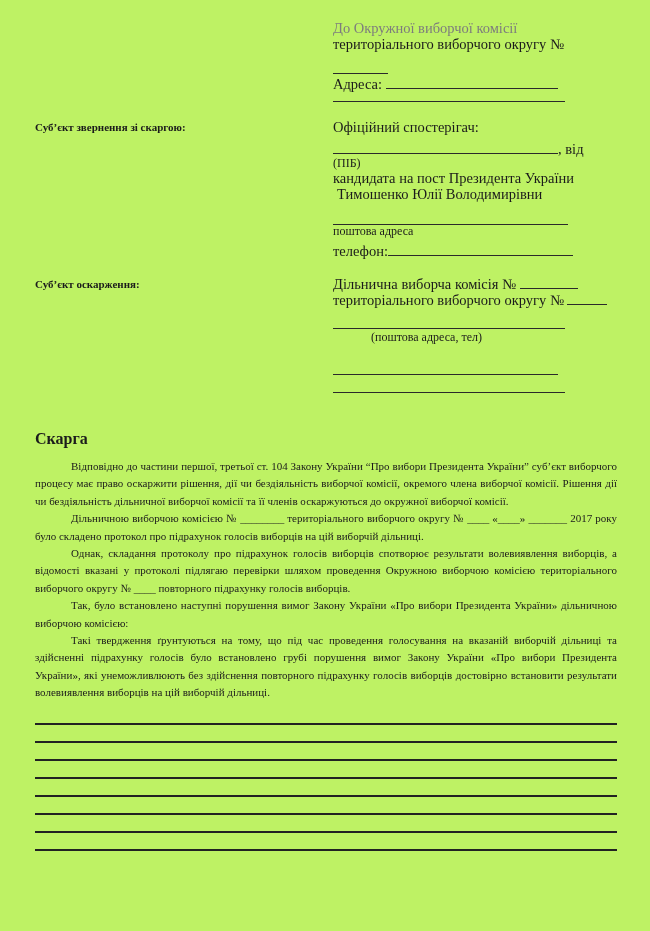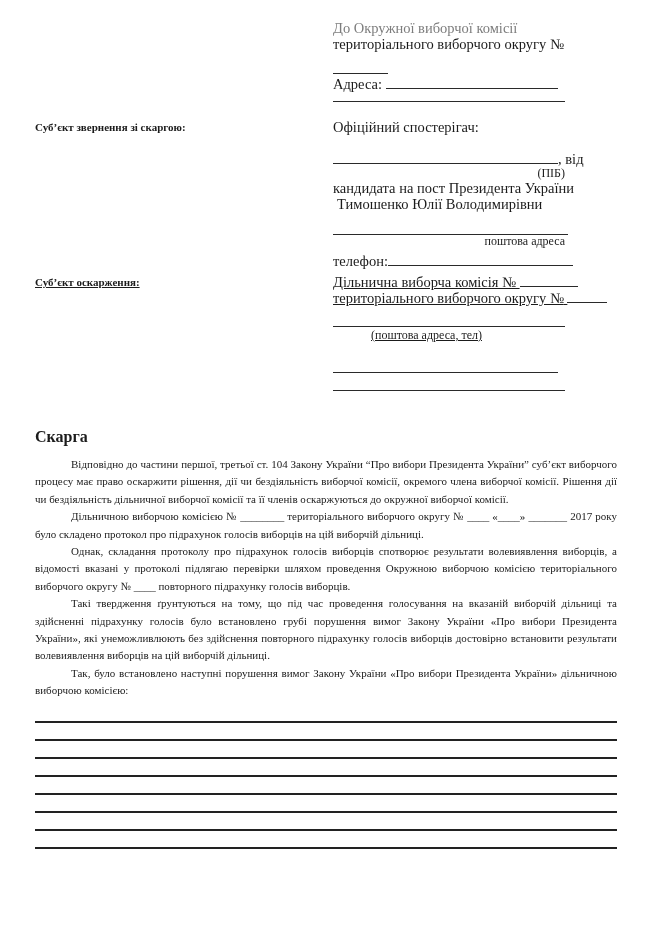--- a/index.html
+++ b/index.html
@@ -1,19 +1,19 @@
 <!DOCTYPE html>
 <html><head>
 <meta charset="utf-8">
 <style>
   html, body { margin: 0; padding: 0; background: #e8e8e8; }
   .page {
     width: 650px; height: 931px;
     margin: 0 auto;
-    background: #ffffff;
+    background: #bef264;
     color: #1b1b1b;
     font-family: "Liberation Serif", serif;
     box-sizing: border-box;
     padding: 14px 33px 0 35px;
     overflow: hidden;
   }
 
   
   .hdr-row { display: grid; grid-template-columns: 294px 284px; column-gap: 4px; }
   .col-label {
@@ -40,29 +40,29 @@
   .w-185 { width: 185px; }
   .w-58  { width: 58px; }
   .w-40  { width: 40px; }
 
   .addressee { margin-top: 6px; }
   .addr-short-blank { width: 55px; height: 12px; margin-top: 9px; }
   .addr-line { margin-top: 2px; }
   .addr-full-blank { width: 232px; height: 8px; margin-top: 1px; }
 
   .row-complainant { margin-top: 17px; }
-  .pib-line { margin-top: 16px; }
+  .pib-line { margin-top: 6px; }
   .small-caption { font-size: 12px; line-height: 13px; }
-  .center-225 { width: 232px; text-align: right; }
+  .center-225 { width: 232px; text-align: left; }
   .name-line { padding-left: 4px; }
   .postal-block { margin-top: 14px; }
   .postal-underline { width: 235px; height: 8px; }
   .phone-line { margin-top: 5px; }
 
-  .row-respondent { margin-top: 5px; text-decoration: underline; }
+  .row-respondent { margin-top: 17px; }
   .resp-underline1 { width: 232px; height: 14px; margin-top: 6px; }
   .resp-caption { margin-top: 2px; padding-left: 38px; }
   .resp-underline2 { width: 225px; height: 16px; margin-top: 14px; }
   .resp-underline3 { width: 232px; height: 17px; }
 
   .doc-title {
     margin-top: 37px;
     text-align: left;
     font-weight: bold;
     font-size: 16px;
@@ -137,22 +137,22 @@
       <div class="ublock resp-underline3"></div>
     </div>
   </div>
 
   <div class="doc-title">Скарга</div>
 
   <div class="body-text">
     <p>Відповідно до частини першої, третьої ст. 104 Закону України “Про вибори Президента України” суб’єкт виборчого процесу має право оскаржити рішення, дії чи бездіяльність виборчої комісії, окремого члена виборчої комісії. Рішення дії чи бездіяльність дільничної виборчої комісії та її членів оскаржуються до окружної виборчої комісії.</p>
     <p>Дільничною виборчою комісією № ________ територіального виборчого округу № ____ «____» _______ 2017 року було складено протокол про підрахунок голосів виборців на цій виборчій дільниці.</p>
     <p>Однак, складання протоколу про підрахунок голосів виборців спотворює результати волевиявлення виборців, а відомості вказані у протоколі підлягаю перевірки шляхом проведення Окружною виборчою комісією територіального виборчого округу № ____ повторного підрахунку голосів виборців.</p>
+    <p>Так, було встановлено наступні порушення вимог Закону України «Про вибори Президента України» дільничною виборчою комісією:</p>
     <p>Такі твердження ґрунтуються на тому, що під час проведення голосування на вказаній виборчій дільниці та здійсненні підрахунку голосів було встановлено грубі порушення вимог Закону України «Про вибори Президента України», які унеможливлюють без здійснення повторного підрахунку голосів виборців достовірно встановити результати волевиявлення виборців на цій виборчій дільниці.</p>
-    <p>Так, було встановлено наступні порушення вимог Закону України «Про вибори Президента України» дільничною виборчою комісією:</p>
 
     <div class="ruled">
         <div class="ruled-line"></div>
         <div class="ruled-line"></div>
         <div class="ruled-line"></div>
         <div class="ruled-line"></div>
         <div class="ruled-line"></div>
         <div class="ruled-line"></div>
         <div class="ruled-line"></div>
         <div class="ruled-line"></div>

